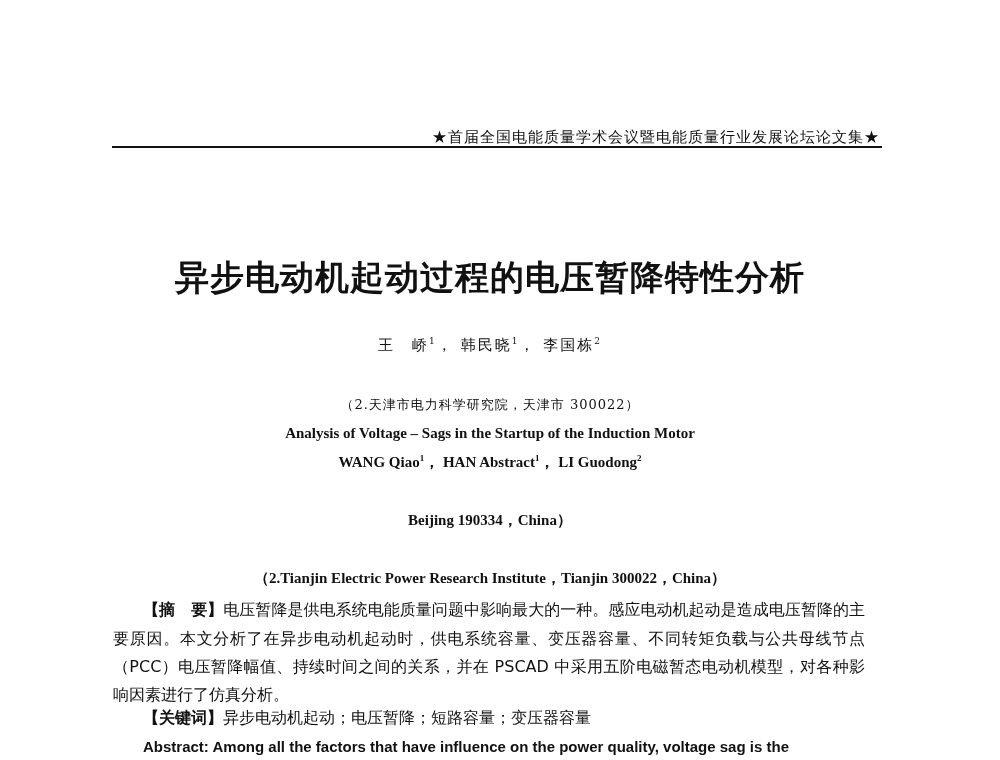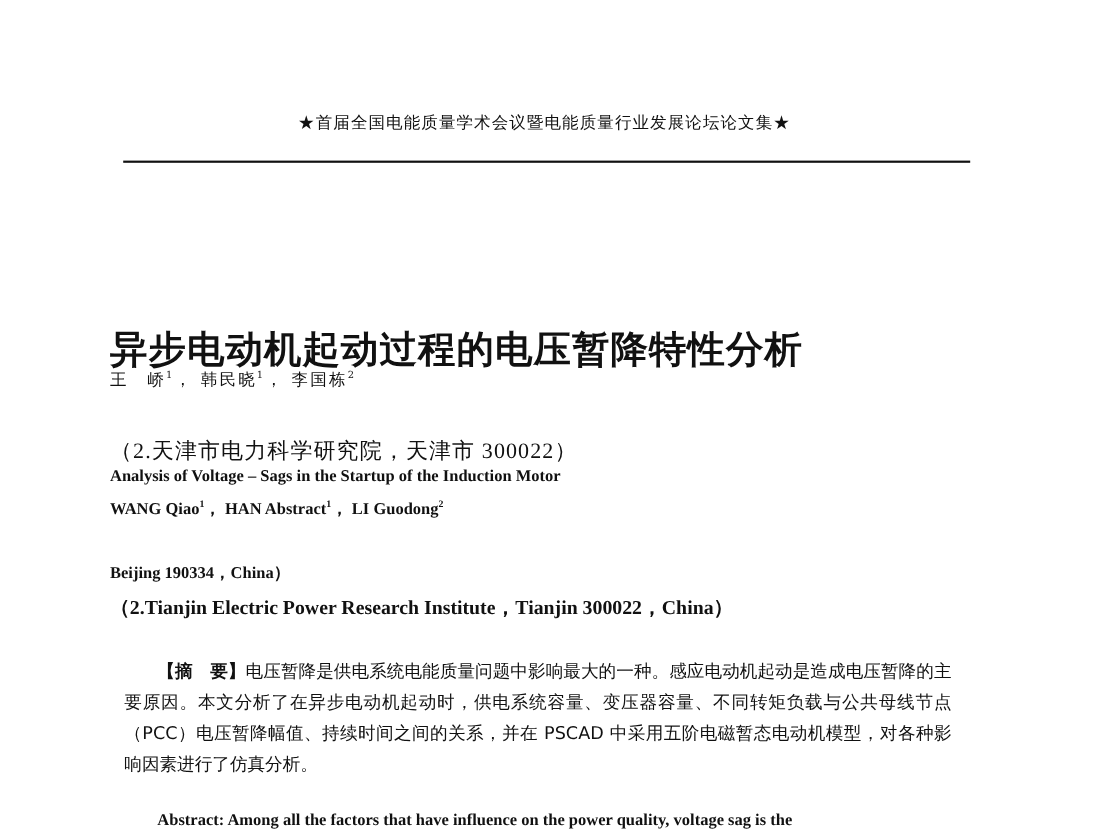--- a/index.html
+++ b/index.html
@@ -1,35 +1,35 @@
 <!DOCTYPE html>
 <html><head>
   <meta charset="utf-8">
   <style>
     html, body { margin: 0; padding: 0; background: #ffffff; }
     body { width: 1000px; height: 760px; overflow: hidden; position: relative; color: #111; font-family: "DejaVu Serif", serif; }
     .page { position: absolute; left: 0; top: 0; width: 1000px; height: 760px; }
-    .header { position: absolute; left: 110px; width: 770px; top: 102px; text-align: center; font-size: 15px; letter-spacing: 1px; font-family: Liberation Sans, sans-serif; }
+    .header { position: absolute; left: 110px; width: 770px; top: 128px; text-align: right; font-size: 15px; letter-spacing: 1px; font-family: Liberation Sans, sans-serif; }
     .header-rule { position: absolute; left: 112px; top: 146px; width: 770px; height: 0; border-top: 2px solid #111; }
-    .title { position: absolute; left: 100px; width: 780px; top: 255px; text-align: left; font-size: 34px; font-weight: bold; font-family: "DejaVu Sans", sans-serif; letter-spacing: 1px; margin-top: 40px; }
-    .center-line { position: absolute; left: 100px; width: 780px; text-align: left; }
+    .title { position: absolute; left: 100px; width: 780px; top: 255px; text-align: center; font-size: 34px; font-weight: bold; font-family: "DejaVu Sans", sans-serif; letter-spacing: 1px; }
+    .center-line { position: absolute; left: 100px; width: 780px; text-align: center; }
     .authors-cn { top: 336px; font-size: 15px; letter-spacing: 2px; }
     .aff-cn-1 { top: 366px; font-size: 15px; letter-spacing: 1px; }
-    .aff-cn-2 { top: 396px; font-size: 20px; letter-spacing: 1px; font-family: Liberation Serif, serif; }
+    .aff-cn-2 { top: 396px; font-size: 13px; letter-spacing: 1px; }
     .title-en { top: 425px; font-size: 15px; font-weight: bold; font-family: "Liberation Serif", serif; }
     .authors-en { top: 453px; font-size: 15px; font-weight: bold; font-family: "Liberation Serif", serif; }
     .aff-en-1a { top: 483px; font-size: 15px; font-weight: bold; font-family: "Liberation Serif", serif; }
     .aff-en-1b { top: 511px; font-size: 15px; font-weight: bold; font-family: "Liberation Serif", serif; }
-    .aff-en-2 { top: 540px; font-size: 18px; font-weight: bold; font-family: "Liberation Serif", serif; }
+    .aff-en-2 { top: 569px; font-size: 15px; font-weight: bold; font-family: "Liberation Serif", serif; }
     sup { font-size: 9px; vertical-align: super; line-height: 0; }
     .abstract-cn { position: absolute; left: 113px; width: 752px; top: 596px; font-size: 16px; line-height: 28px; text-align: justify; font-family: "DejaVu Sans", sans-serif; }
     .abstract-cn .indent { display: inline-block; width: 30px; }
     .bracket-label { font-weight: bold; font-family: Liberation Mono, monospace; }
     .keywords { position: absolute; left: 143px; width: 720px; top: 708px; font-size: 16px; font-family: "DejaVu Sans", sans-serif; }
-    .abstract-en { position: absolute; left: 143px; width: 730px; top: 738px; font-size: 15px; font-weight: bold; font-family: Liberation Serif, serif; white-space: nowrap; }
+    .abstract-en { position: absolute; left: 143px; width: 730px; top: 738px; font-size: 15px; font-weight: bold; font-family: Liberation Sans, sans-serif; white-space: nowrap; }
   </style>
 </head>
 <body>
 
 <div class="page">
   <div class="header">★首届全国电能质量学术会议暨电能质量行业发展论坛论文集★</div>
   <div class="header-rule"></div>
 
   <div class="title">异步电动机起动过程的电压暂降特性分析</div>
 
@@ -49,18 +49,21 @@
     <span>LI Guodong</span><sup>2</sup>
   </div>
 
   <div class="center-line aff-en-1b">Beijing 190334，China）</div>
   <div class="center-line aff-en-2">（2.Tianjin Electric Power Research Institute，Tianjin 300022，China）</div>
 
   <div class="abstract-cn">
     <span class="indent"></span><span class="bracket-label">【摘　要】</span><span>电压暂降是供电系统电能质量问题中影响最大的一种。感应电动机起动是造成电压暂降的主要原因。本文分析了在异步电动机起动时，供电系统容量、变压器容量、不同转矩负载与公共母线节点（PCC）电压暂降幅值、持续时间之间的关系，并在 PSCAD 中采用五阶电磁暂态电动机模型，对各种影响因素进行了仿真分析。</span>
   </div>
 
+  <div class="keywords">
+    <span class="bracket-label">【关键词】</span><span>异步电动机起动；电压暂降；短路容量；变压器容量</span>
+  </div>
 
   <div class="abstract-en">
     <span>Abstract:</span>
     <span>Among all the factors that have influence on the power quality, voltage sag is the</span>
   </div>
 </div>
 
 </body></html>

